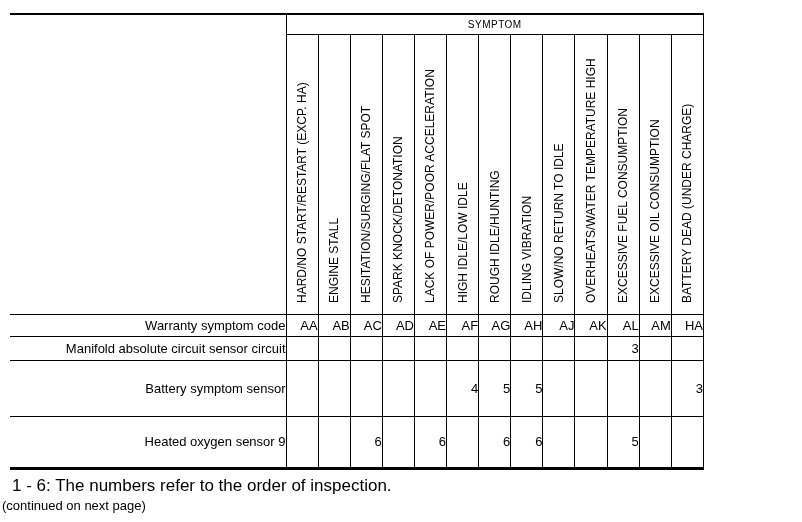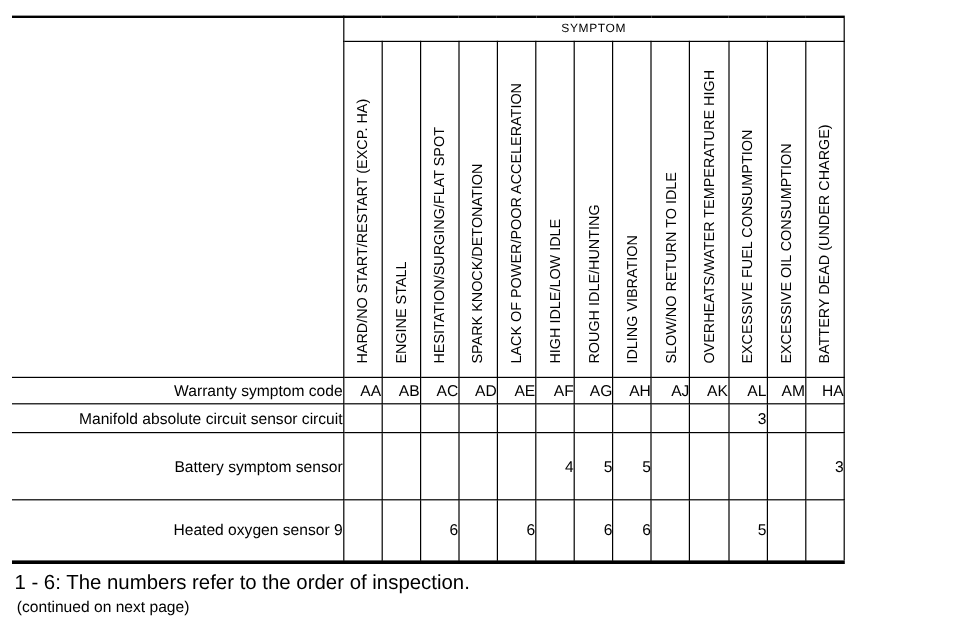--- a/index.html
+++ b/index.html
@@ -71,21 +71,21 @@
     vertical-align: middle;
   }
   .footnote {
     position: absolute;
     left: 12px;
     top: 476px;
     font-size: 17px;
   }
   .continued {
     position: absolute;
-    left: 14px;
+    left: 2px;
     top: 498px;
     font-size: 13px;
   }
 </style>
 </head>
 <body>
 
 <div class="page">
   <table class="symptom-table">
     <colgroup>

